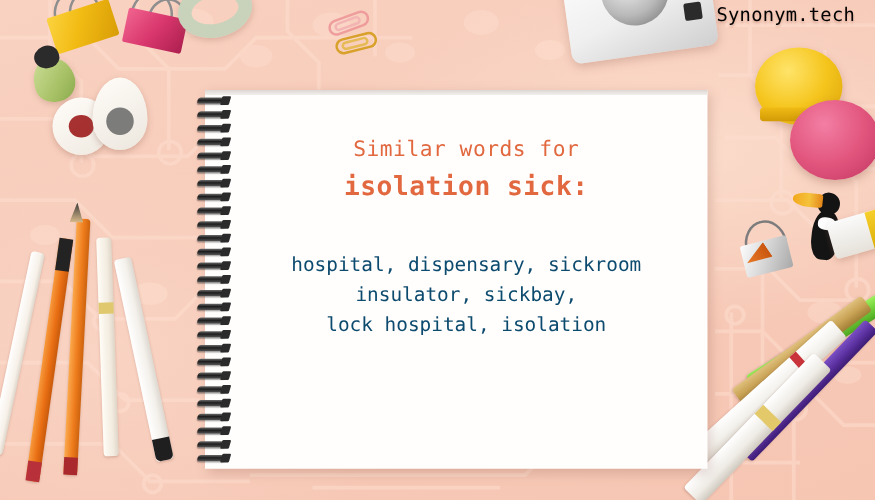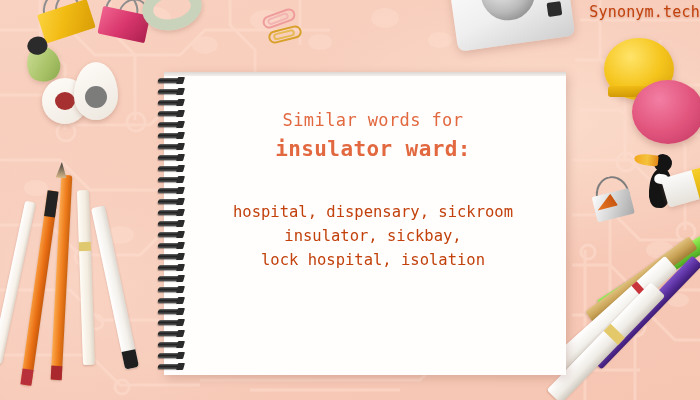--- a/index.html
+++ b/index.html
@@ -105,32 +105,32 @@
     color: #e2683f;
     font-size: 21px;
     font-weight: bold;
     letter-spacing: .4px;
     line-height: 30px;
     margin-top: 2px;
     white-space: pre;
   }
   .synonyms {
     margin-top: 36px;
-    color: #c2410c;
+    color: #0c4a6e;
     font-size: 15.5px;
     line-height: 24px;
   }
   .synonyms div { white-space: pre; }
 
   
   .watermark {
     position: absolute;
-    right: 0;
+    right: 16px;
     top: 3px;
-    color: #c2410c;
+    color: #000000;
     font-size: 15px;
     letter-spacing: .2px;
     text-shadow: 0 1px 2px rgba(180,120,100,.45);
     white-space: pre;
   }
 
   
   .obj { position: absolute; }
 
   
@@ -418,21 +418,21 @@
       <div class="ring" style="top:233px;"></div>
       <div class="ring" style="top:244px;"></div>
       <div class="ring" style="top:255px;"></div>
       <div class="ring" style="top:266px;"></div>
       <div class="ring" style="top:277px;"></div>
       <div class="ring" style="top:288px;"></div>
     </div>
 
     <div class="content">
       <div class="kicker">Similar words for</div>
-      <div class="term">insulator ward:</div>
+      <div class="term">isolation sick:</div>
       <div class="synonyms">
         <div>hospital, dispensary, sickroom</div>
         <div>insulator, sickbay,</div>
         <div>lock hospital, isolation</div>
       </div>
     </div>
   </div>
 
   <div class="watermark">Synonym.tech</div>
 

